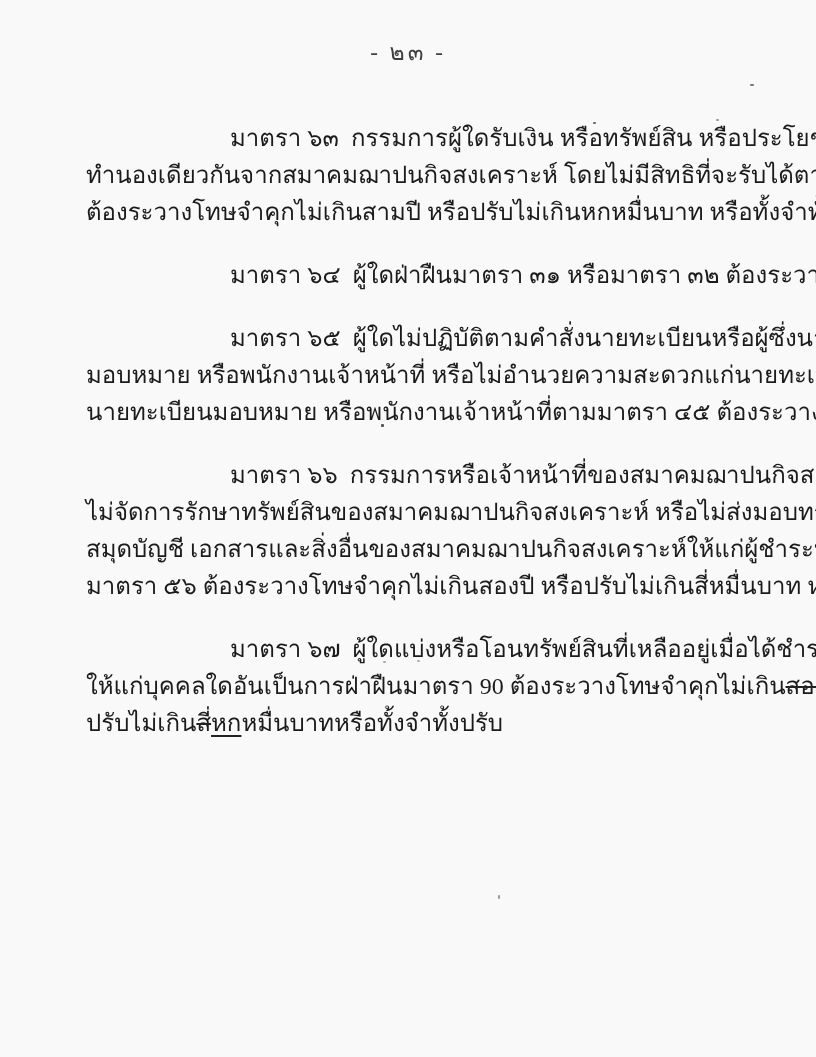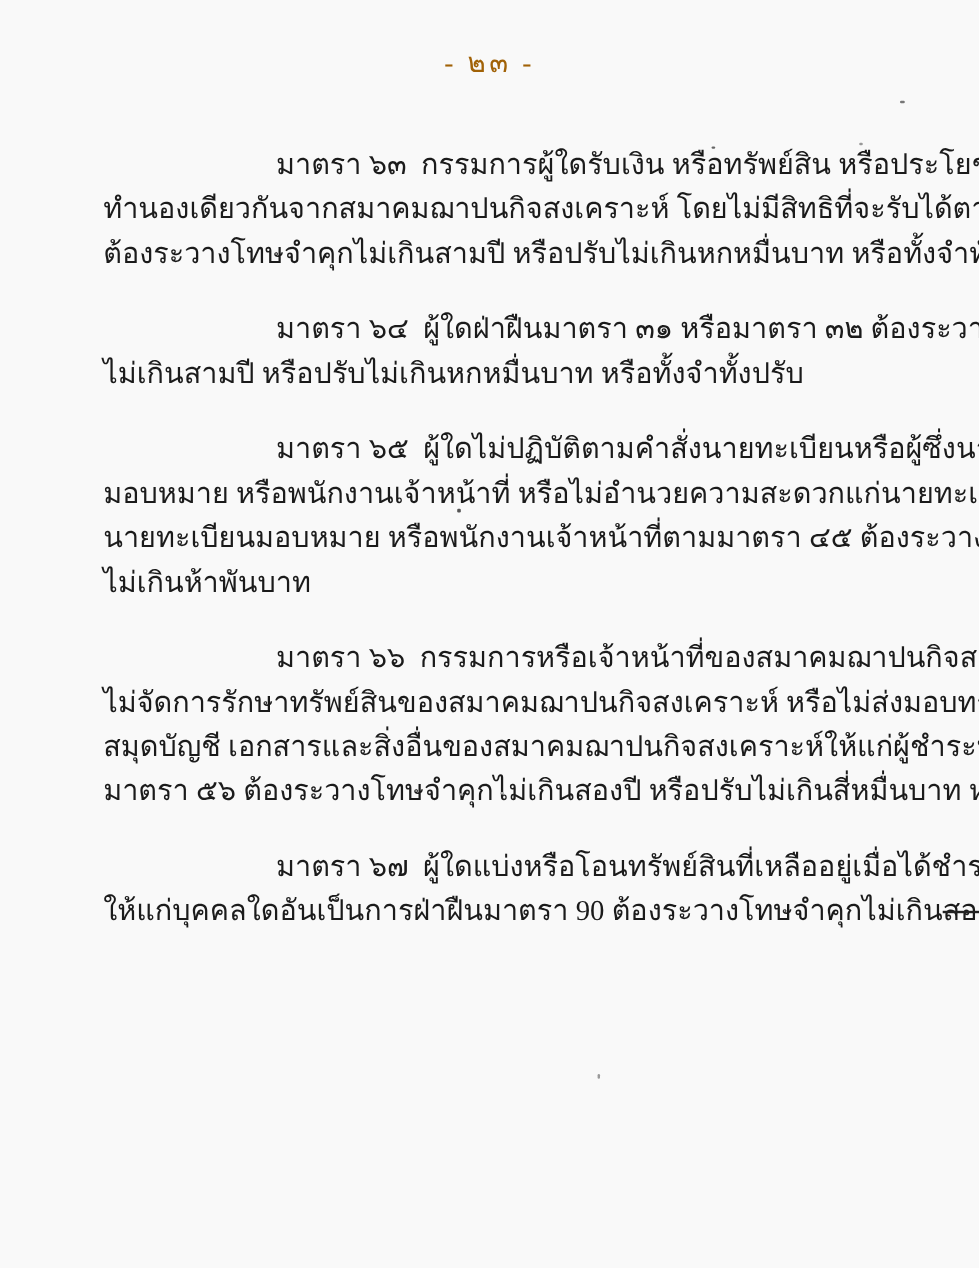--- a/index.html
+++ b/index.html
@@ -18,21 +18,21 @@
     overflow: hidden;
   }
   .page-number {
     position: absolute;
     top: 34px;
     left: 0;
     right: 0;
     text-align: center;
     font-size: 23px;
     letter-spacing: 3px;
-    color: #a16207;
+    color: #404040;
   }
   .doc-body {
     position: absolute;
     top: 120px;
     left: 86px;
     width: 676px;
     font-size: 24px;
     line-height: 37px;
   }
   .paragraph { margin: 0; }
@@ -74,37 +74,36 @@
   <div class="page-number">- ๒๓ -</div>
 
   <div class="doc-body" id="doc-body">
       <div class="paragraph">
         <div class="line indent"><span>มาตรา ๖๓  กรรมการผู้ใดรับเงิน หรือทรัพย์สิน หรือประโยชน์อย่างอื่น</span></div>
         <div class="line"><span>ทำนองเดียวกันจากสมาคมฌาปนกิจสงเคราะห์ โดยไม่มีสิทธิที่จะรับได้ตามมาตรา ๓๐</span></div>
         <div class="line"><span>ต้องระวางโทษจำคุกไม่เกินสามปี หรือปรับไม่เกินหกหมื่นบาท หรือทั้งจำทั้งปรับ</span></div>
       </div>
       <div class="paragraph">
         <div class="line indent"><span>มาตรา ๖๔  ผู้ใดฝ่าฝืนมาตรา ๓๑ หรือมาตรา ๓๒ ต้องระวางโทษจำคุก</span></div>
-        <div class="line"><span>ไม่เกินสามปี หรือปรับไม่เกินหกหมื่นบาท หรือทั้งจำทั้งปรับ</span></div>
       </div>
       <div class="paragraph">
         <div class="line indent"><span>มาตรา ๖๕  ผู้ใดไม่ปฏิบัติตามคำสั่งนายทะเบียนหรือผู้ซึ่งนายทะเบียน</span></div>
         <div class="line"><span>มอบหมาย หรือพนักงานเจ้าหน้าที่ หรือไม่อำนวยความสะดวกแก่นายทะเบียนหรือผู้ซึ่ง</span></div>
         <div class="line"><span>นายทะเบียนมอบหมาย หรือพนักงานเจ้าหน้าที่ตามมาตรา ๔๕ ต้องระวางโทษปรับ</span></div>
-        <div class="line"><span>ไม่เกินห้าพันบาท</span></div>
       </div>
       <div class="paragraph">
         <div class="line indent"><span>มาตรา ๖๖  กรรมการหรือเจ้าหน้าที่ของสมาคมฌาปนกิจสงเคราะห์ผู้ใด</span></div>
         <div class="line"><span>ไม่จัดการรักษาทรัพย์สินของสมาคมฌาปนกิจสงเคราะห์ หรือไม่ส่งมอบทรัพย์สิน</span></div>
         <div class="line"><span>สมุดบัญชี เอกสารและสิ่งอื่นของสมาคมฌาปนกิจสงเคราะห์ให้แก่ผู้ชำระบัญชีตาม</span></div>
         <div class="line"><span>มาตรา ๕๖ ต้องระวางโทษจำคุกไม่เกินสองปี หรือปรับไม่เกินสี่หมื่นบาท หรือทั้งจำ</span></div>
       </div>
       <div class="paragraph">
         <div class="line indent"><span>มาตรา ๖๗  ผู้ใดแบ่งหรือโอนทรัพย์สินที่เหลืออยู่เมื่อได้ชำระบัญชีแล้ว</span></div>
         <div class="line"><span>ให้แก่บุคคลใดอันเป็นการฝ่าฝืนมาตรา 90 ต้องระวางโทษจำคุกไม่เกิน</span><span class="seg-strike">สอง</span></div>
+        <div class="line"><span>ปรับไม่เกิน</span><span class="seg-strike">สี่</span><span class="seg-underline">หก</span><span>หมื่นบาทหรือทั้งจำทั้งปรับ</span></div>
       </div>
     </div>
 
   <div class="speck s1"></div>
   <div class="speck s2"></div>
   <div class="speck s3"></div>
   <div class="speck s4"></div>
   <div class="speck s5"></div>
   <div class="speck s6"></div>
   <div class="speck s7"></div>

